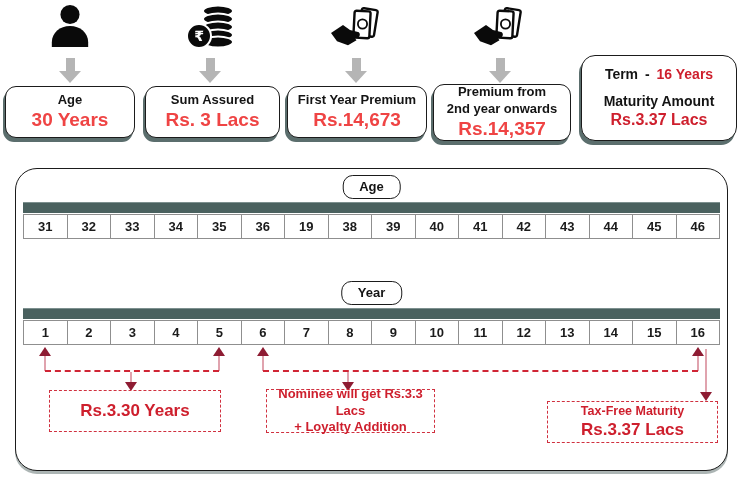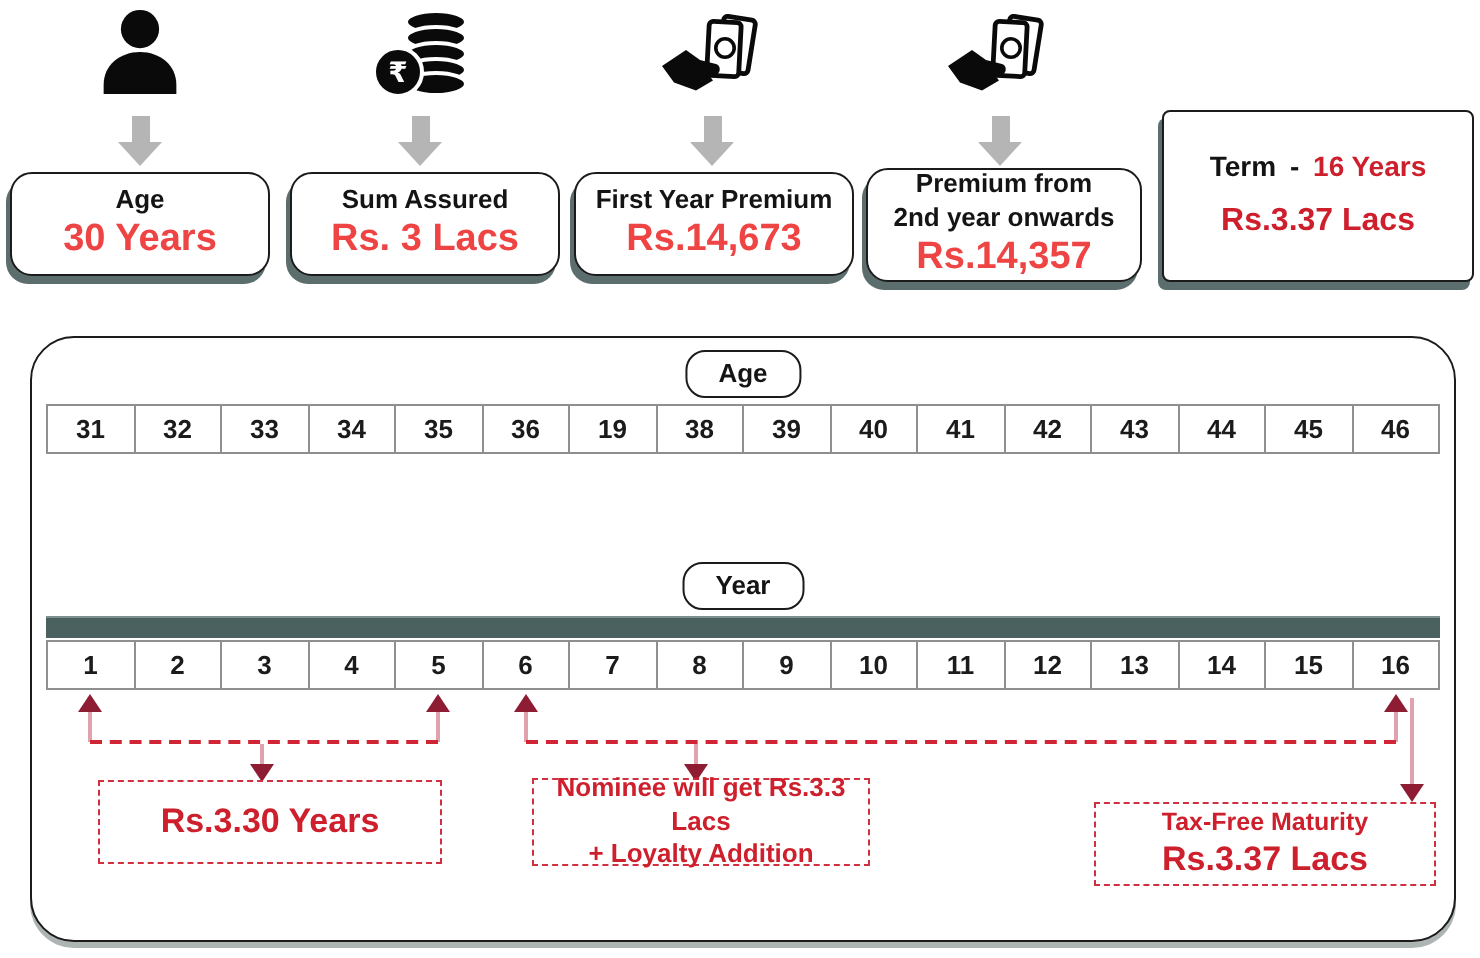--- a/index.html
+++ b/index.html
@@ -126,35 +126,36 @@
     <div class="lbl">First Year Premium</div>
     <div class="val">Rs.14,673</div>
   </div>
 
   <div class="card" style="left:433px;top:84px;width:136px;height:55px">
     <div class="lbl-sm">Premium from</div>
     <div class="lbl-sm">2nd year onwards</div>
     <div class="val">Rs.14,357</div>
   </div>
 
-  <div class="card" style="left:581px;top:55px;width:154px;height:84px;border-radius:4px">
+  <div class="card" style="left:581px;top:55px;width:154px;height:84px;border-radius:14px">
     <div style="font-size:14px">
       <span>Term</span>
       <span style="margin:0 3px">-</span>
       <span style="color:#ce1f2d">16 Years</span>
     </div>
     <div style="height:9px"></div>
+    <div style="font-size:14px">Maturity Amount</div>
     <div class="val-lg">Rs.3.37 Lacs</div>
   </div>
 
   <div class="panel">
 
     <div class="pill" style="top:6px">Age</div>
     <div class="tbar" style="top:33px"></div>
-    <div class="cells" style="top:33px">
+    <div class="cells" style="top:45px">
         <div class="cell">31</div>
         <div class="cell">32</div>
         <div class="cell">33</div>
         <div class="cell">34</div>
         <div class="cell">35</div>
         <div class="cell">36</div>
         <div class="cell">19</div>
         <div class="cell">38</div>
         <div class="cell">39</div>
         <div class="cell">40</div>

